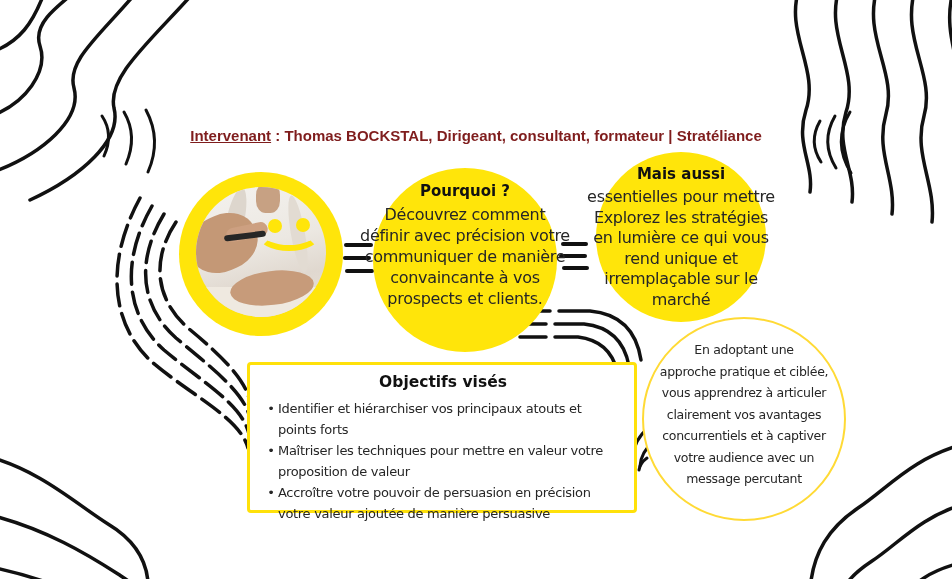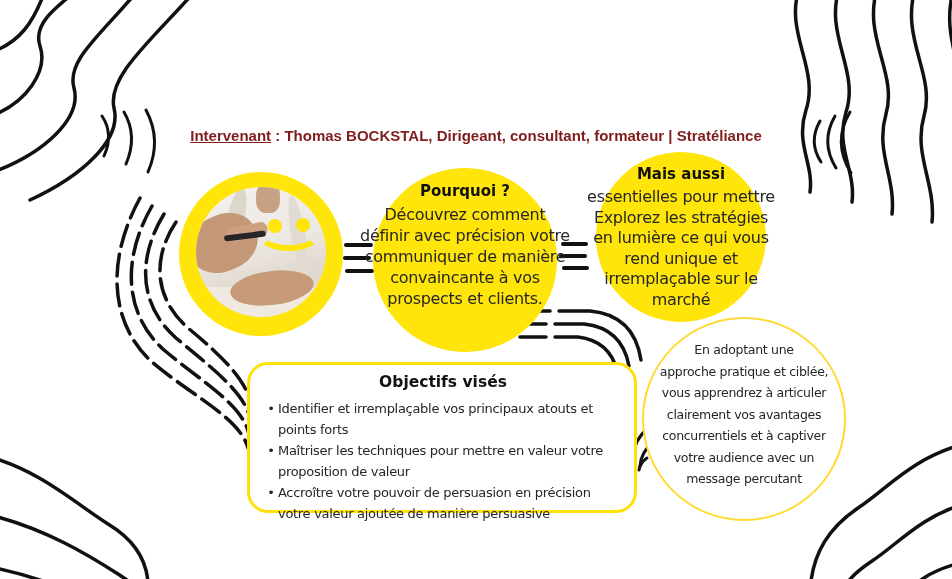--- a/index.html
+++ b/index.html
@@ -53,21 +53,21 @@
     position:absolute;left:642px;top:317px;width:204px;height:204px;border-radius:50%;
     background:#fff;border:2px solid #FFDA35;z-index:2;box-sizing:border-box;
     display:flex;flex-direction:column;align-items:center;text-align:left;
     padding-top:20px;color:#262626;
   }
   .c-outline .ln{font-size:12.5px;line-height:21.5px;letter-spacing:-0.3px;white-space:nowrap;}
 
   
   .objectives{
     position:absolute;left:247px;top:362px;width:390px;height:151px;box-sizing:border-box;
-    background:#fff;border:3px solid #FFE10A;border-radius:21px;z-index:2;
+    background:#fff;border:3px solid #FFE10A;border-radius:4px;z-index:2;
     padding:8px 12px 6px 14px;color:#262626;
   }
   .objectives .h{text-align:center;font-weight:bold;font-size:15.5px;color:#111;margin-bottom:7px;}
   .obj-item{display:flex;font-size:13px;line-height:21px;letter-spacing:-0.3px;}
   .obj-item .b{width:14px;flex:0 0 14px;text-align:center;}
   .obj-item .t{flex:1;}
 </style>
 </head>
 <body>
 
@@ -183,21 +183,21 @@
     <div class="ln">clairement vos avantages</div>
     <div class="ln">concurrentiels et à captiver</div>
     <div class="ln">votre audience avec un</div>
     <div class="ln">message percutant</div>
   </div>
 
   <div class="objectives">
     <div class="h">Objectifs visés</div>
     <div class="obj-item">
       <span class="b">•</span>
-      <span class="t">Identifier et irremplaçable vos principaux atouts et points forts</span>
+      <span class="t">Identifier et hiérarchiser vos principaux atouts et points forts</span>
     </div>
     <div class="obj-item">
       <span class="b">•</span>
       <span class="t">Maîtriser les techniques pour mettre en valeur votre proposition de valeur</span>
     </div>
     <div class="obj-item">
       <span class="b">•</span>
       <span class="t">Accroître votre pouvoir de persuasion en précision votre valeur ajoutée de manière persuasive</span>
     </div>
   </div>

